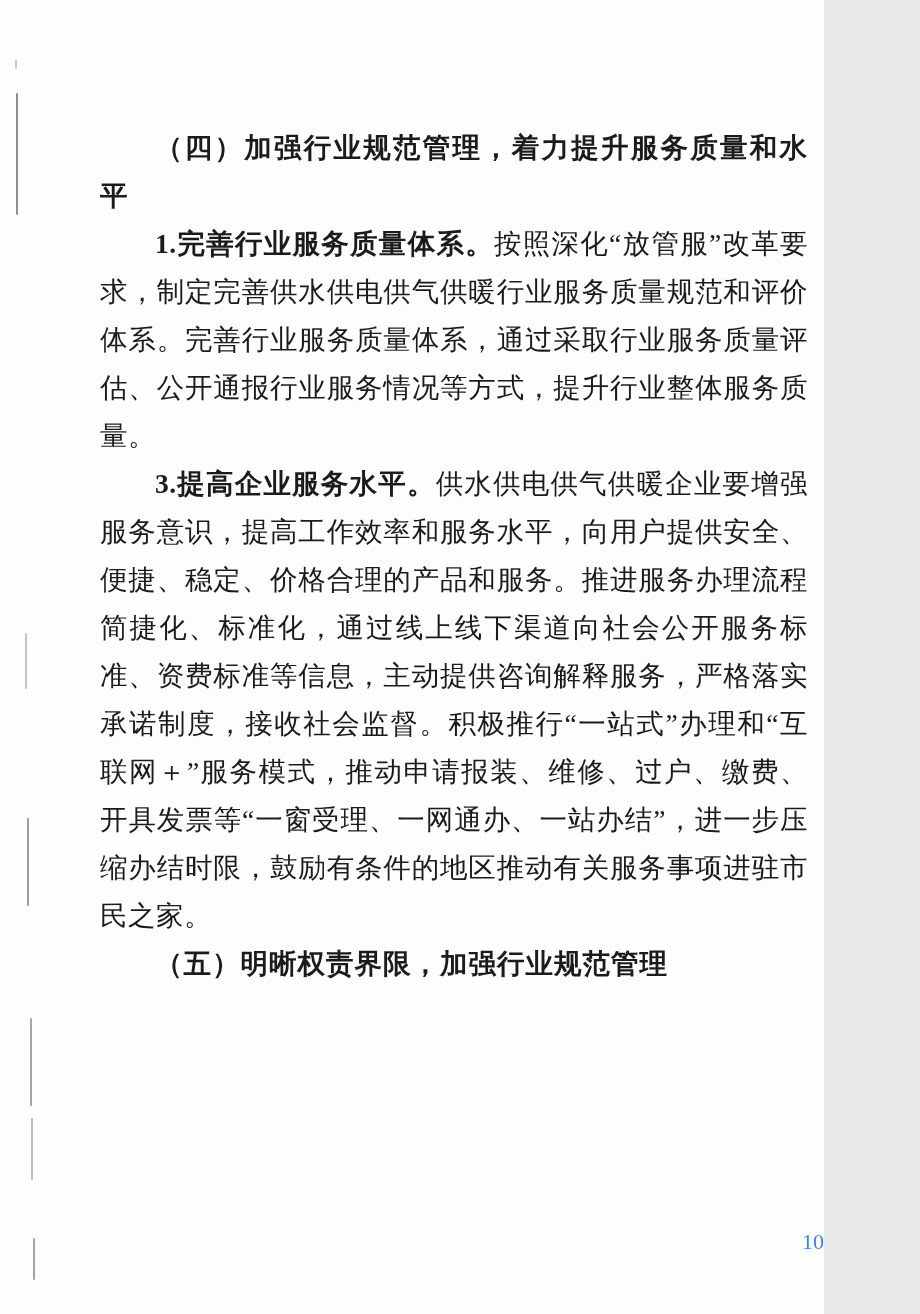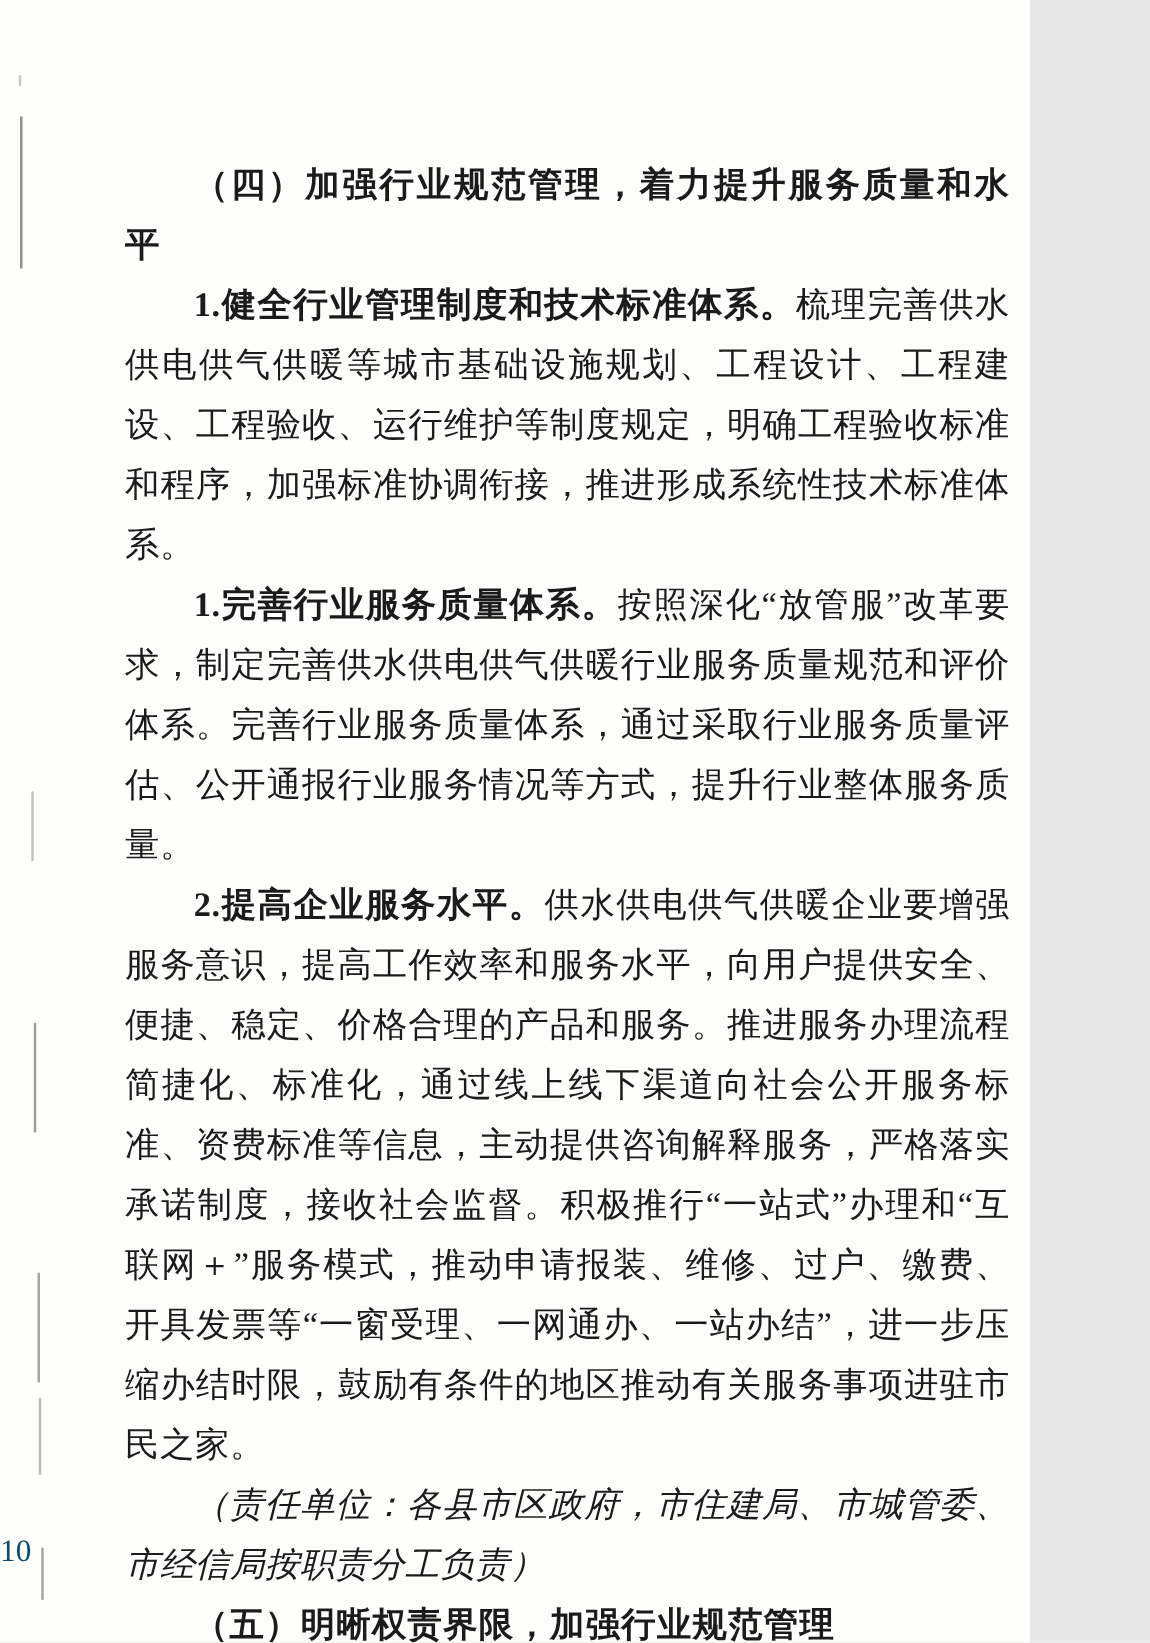--- a/index.html
+++ b/index.html
@@ -54,24 +54,24 @@
     letter-spacing: 1px;
   }
   .unit {
     font-style: italic;
   }
   .page-number {
     position: absolute;
     top: 1224px;
     left: 0;
     width: 100%;
-    text-align: left;
-    font-size: 25px;
+    text-align: right;
+    font-size: 22px;
     line-height: 36px;
-    color: #0c4a6e;
+    color: #3b82f6;
   }
 </style>
 </head>
 <body>
 
 <div class="page">
 
   <div class="scan-mark sm2"></div>
   <div class="scan-mark sm1"></div>
   <div class="scan-mark sm3"></div>
@@ -79,35 +79,29 @@
   <div class="scan-mark sm5"></div>
   <div class="scan-mark sm6"></div>
   <div class="scan-mark sm7"></div>
 
   <div class="text-block">
 
     <p class="para heading">
       <span>（四）加强行业规范管理，着力提升服务质量和水平</span>
     </p>
 
-    <p class="para">
-      <span class="lead">1.健全行业管理制度和技术标准体系。</span><span>梳理完善供水供电供气供暖等城市基础设施规划、工程设计、工程建设、工程验收、运行维护等制度规定，明确工程验收标准和程序，加强标准协调衔接，推进形成系统性技术标准体系。</span>
-    </p>
 
     <p class="para">
       <span class="lead">1.完善行业服务质量体系。</span><span>按照深化“放管服”改革要求，制定完善供水供电供气供暖行业服务质量规范和评价体系。完善行业服务质量体系，通过采取行业服务质量评估、公开通报行业服务情况等方式，提升行业整体服务质量。</span>
     </p>
 
     <p class="para">
-      <span class="lead">2.提高企业服务水平。</span><span>供水供电供气供暖企业要增强服务意识，提高工作效率和服务水平，向用户提供安全、便捷、稳定、价格合理的产品和服务。推进服务办理流程简捷化、标准化，通过线上线下渠道向社会公开服务标准、资费标准等信息，主动提供咨询解释服务，严格落实承诺制度，接收社会监督。积极推行“一站式”办理和“互联网＋”服务模式，推动申请报装、维修、过户、缴费、开具发票等“一窗受理、一网通办、一站办结”，进一步压缩办结时限，鼓励有条件的地区推动有关服务事项进驻市民之家。</span>
+      <span class="lead">3.提高企业服务水平。</span><span>供水供电供气供暖企业要增强服务意识，提高工作效率和服务水平，向用户提供安全、便捷、稳定、价格合理的产品和服务。推进服务办理流程简捷化、标准化，通过线上线下渠道向社会公开服务标准、资费标准等信息，主动提供咨询解释服务，严格落实承诺制度，接收社会监督。积极推行“一站式”办理和“互联网＋”服务模式，推动申请报装、维修、过户、缴费、开具发票等“一窗受理、一网通办、一站办结”，进一步压缩办结时限，鼓励有条件的地区推动有关服务事项进驻市民之家。</span>
     </p>
 
-    <p class="para unit">
-      <span>（责任单位：各县市区政府，市住建局、市城管委、市经信局按职责分工负责）</span>
-    </p>
 
     <p class="para heading">
       <span>（五）明晰权责界限，加强行业规范管理</span>
     </p>
 
   </div>
 
   <div class="page-number">10</div>
 
 </div>

